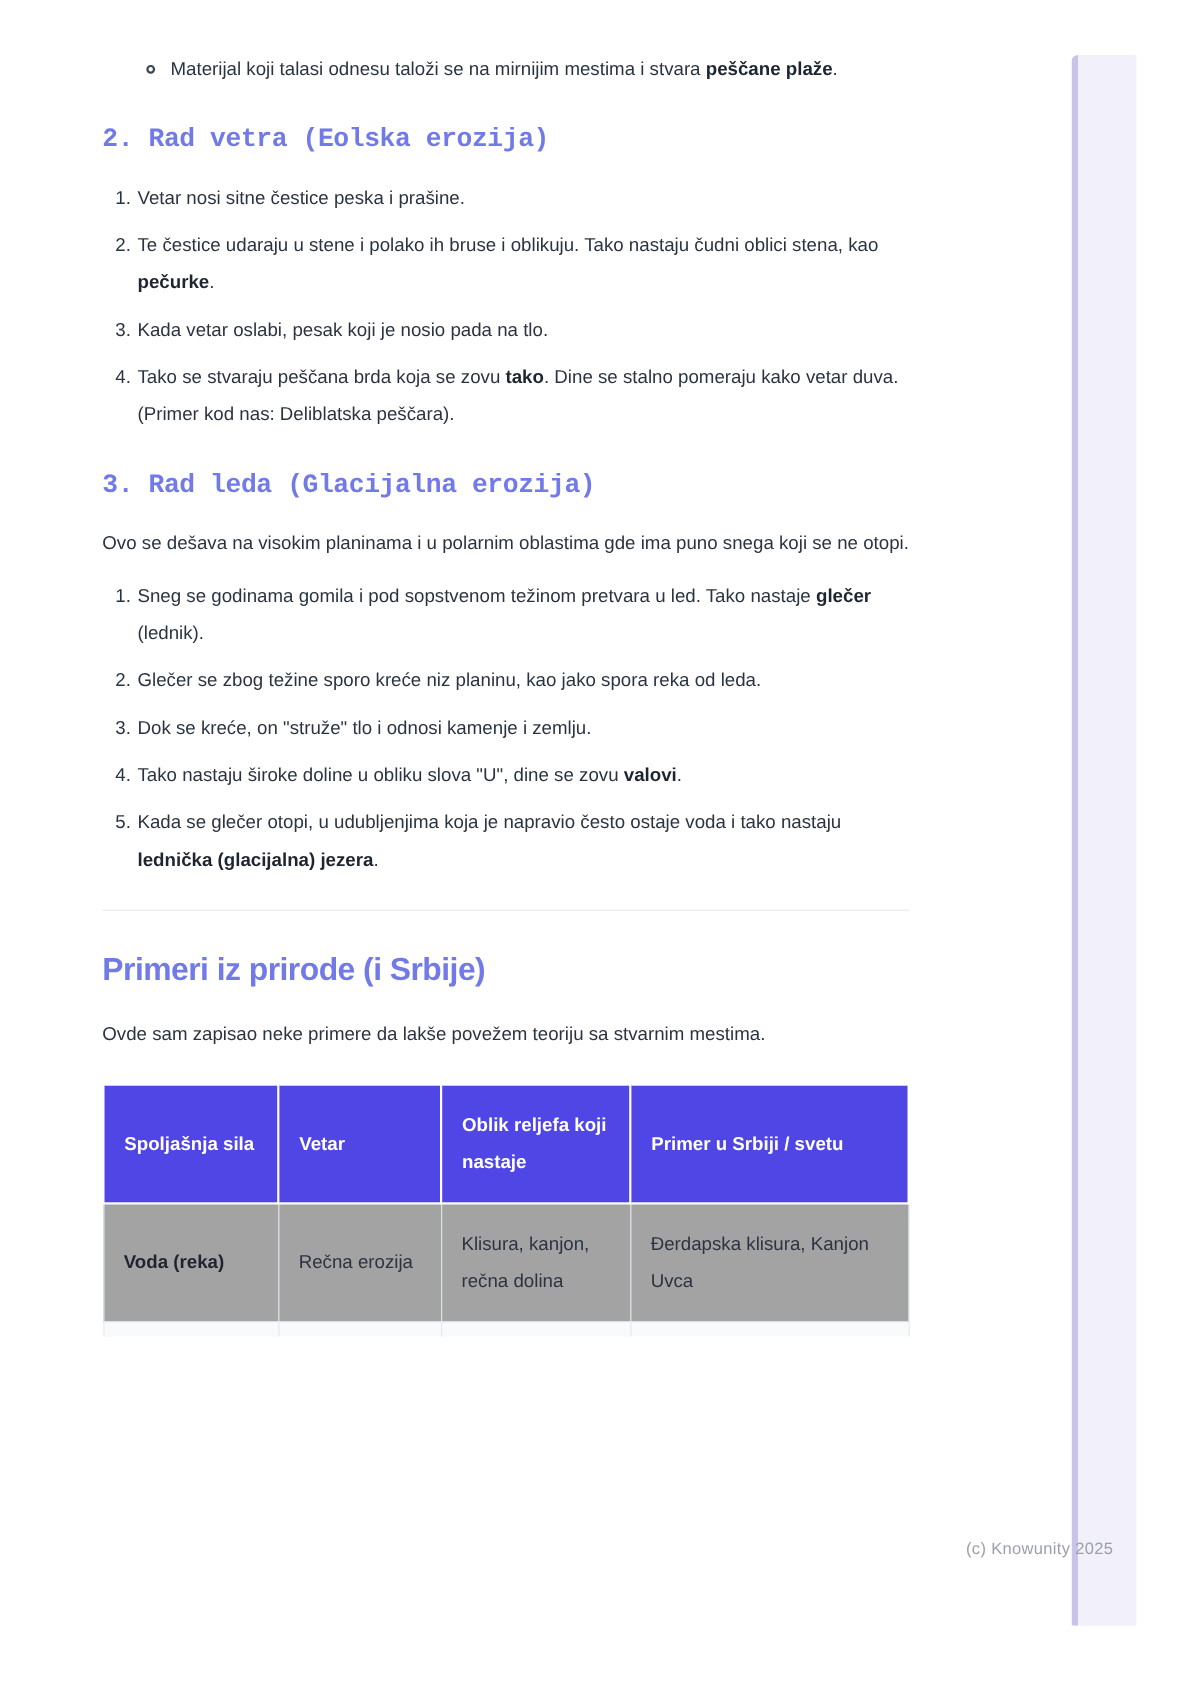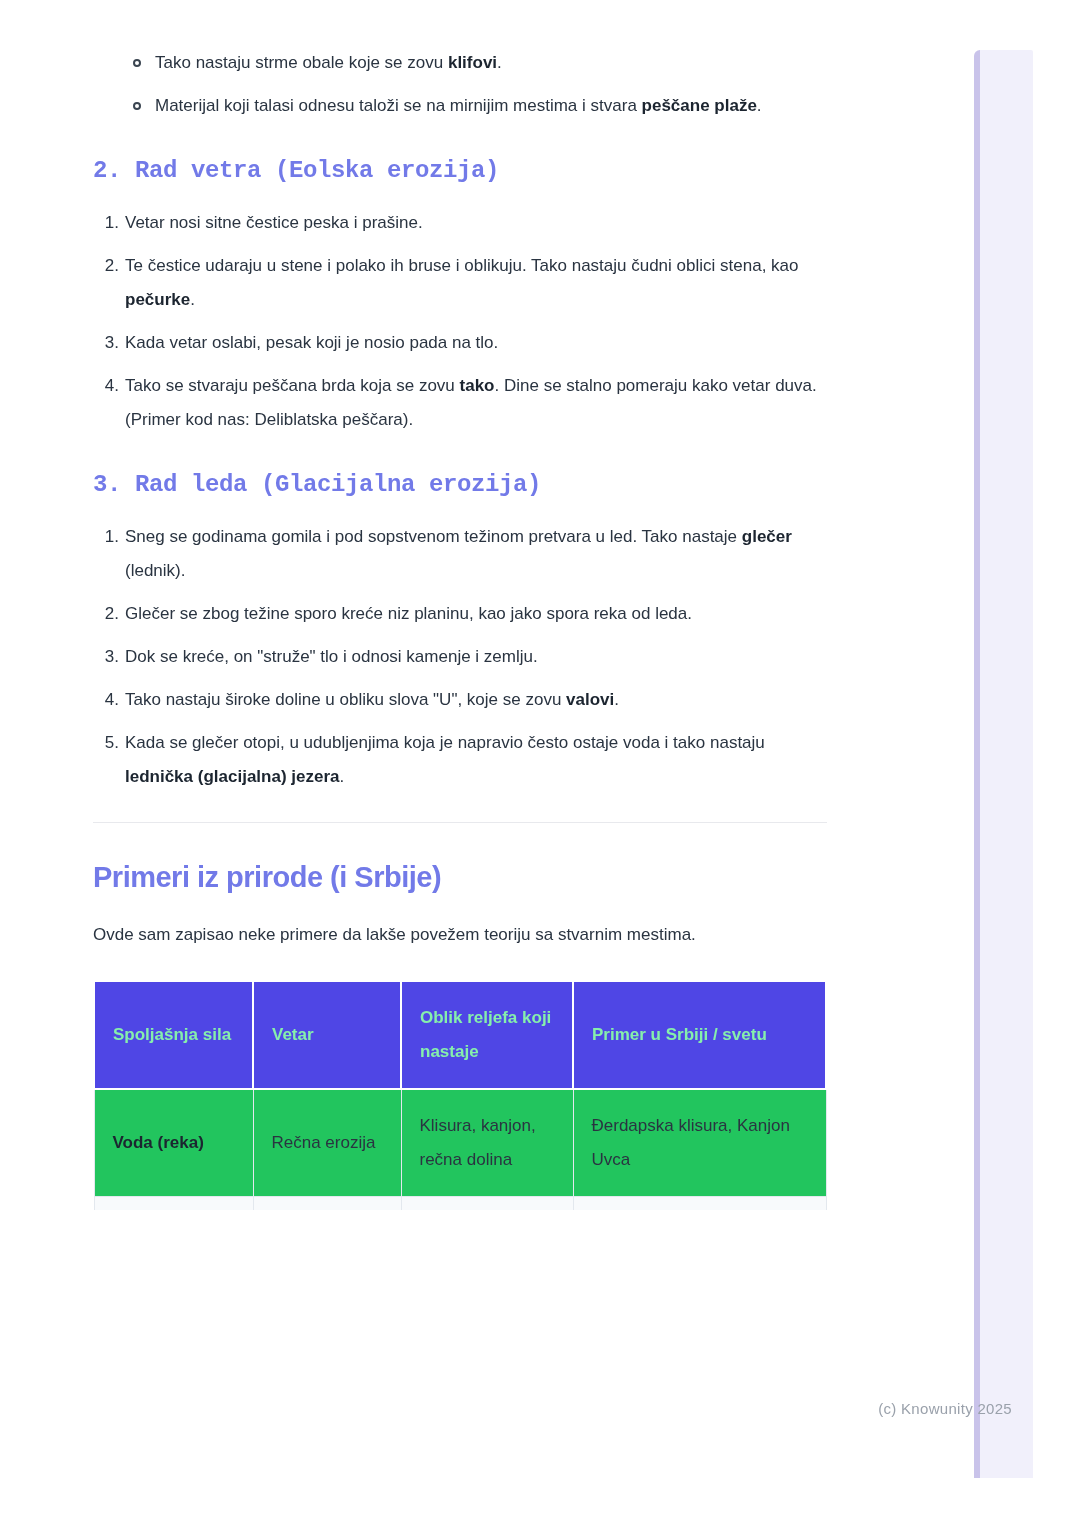--- a/index.html
+++ b/index.html
@@ -79,36 +79,36 @@
     margin:28px 0 0 0;
   }
   table.data-table{
     border-collapse:collapse;
     table-layout:fixed;
     width:732px;
     margin-top:28px;
   }
   .data-table th{
     background:var(--table-header-bg);
-    color:#86efac;
+    color:#ffffff;
     font-size:17px;
     font-weight:700;
     text-align:left;
     padding:19px 18px;
     line-height:34px;
     border:2px solid #ffffff;
     vertical-align:middle;
   }
   .data-table td{
     border:1px solid var(--cell-border);
     padding:19px 18px;
     font-size:17px;
     line-height:34px;
     vertical-align:middle;
-    background:#22c55e;
+    background:#a3a3a3;
     color:var(--body-text);
   }
   .data-table tr.partial td{
     height:13px;
     padding:0;
     background:var(--partial-row-bg);
     border-bottom:none;
   }
   .next-page-edge{
     position:absolute;
@@ -134,26 +134,20 @@
 
 <div class="next-page-edge"></div>
 
 <div class="content">
 
   <div class="list bullets">
       <div class="li-row">
         <span class="gutter">
           <span class="circle"></span>
         </span>
-        <div class="li-text"><span>Tako nastaju strme obale koje se zovu </span><strong>klifovi</strong><span>.</span></div>
-      </div>
-      <div class="li-row">
-        <span class="gutter">
-          <span class="circle"></span>
-        </span>
         <div class="li-text"><span>Materijal koji talasi odnesu taloži se na mirnijim mestima i stvara </span><strong>peščane plaže</strong><span>.</span></div>
       </div>
     </div>
 
   <h2>2. Rad vetra (Eolska erozija)</h2>
 
 
   <div class="list numbers">
       <div class="li-row">
         <span class="gutter">
@@ -176,20 +170,21 @@
       <div class="li-row">
         <span class="gutter">
           <span class="num">4.</span>
         </span>
         <div class="li-text"><span>Tako se stvaraju peščana brda koja se zovu </span><strong>tako</strong><span>. Dine se stalno pomeraju kako vetar duva. (Primer kod nas: Deliblatska peščara).</span></div>
       </div>
     </div>
 
   <h2>3. Rad leda (Glacijalna erozija)</h2>
 
+  <p class="para justify">Ovo se dešava na visokim planinama i u polarnim oblastima gde ima puno snega koji se ne otopi.</p>
 
   <div class="list numbers">
       <div class="li-row">
         <span class="gutter">
           <span class="num">1.</span>
         </span>
         <div class="li-text"><span>Sneg se godinama gomila i pod sopstvenom težinom pretvara u led. Tako nastaje </span><strong>glečer</strong><span> (lednik).</span></div>
       </div>
       <div class="li-row">
         <span class="gutter">
@@ -200,21 +195,21 @@
       <div class="li-row">
         <span class="gutter">
           <span class="num">3.</span>
         </span>
         <div class="li-text"><span>Dok se kreće, on "struže" tlo i odnosi kamenje i zemlju.</span></div>
       </div>
       <div class="li-row">
         <span class="gutter">
           <span class="num">4.</span>
         </span>
-        <div class="li-text"><span>Tako nastaju široke doline u obliku slova "U", koje se zovu </span><strong>valovi</strong><span>.</span></div>
+        <div class="li-text"><span>Tako nastaju široke doline u obliku slova "U", dine se zovu </span><strong>valovi</strong><span>.</span></div>
       </div>
       <div class="li-row">
         <span class="gutter">
           <span class="num">5.</span>
         </span>
         <div class="li-text"><span>Kada se glečer otopi, u udubljenjima koja je napravio često ostaje voda i tako nastaju </span><strong>lednička (glacijalna) jezera</strong><span>.</span></div>
       </div>
     </div>
 
   <hr class="divider">

